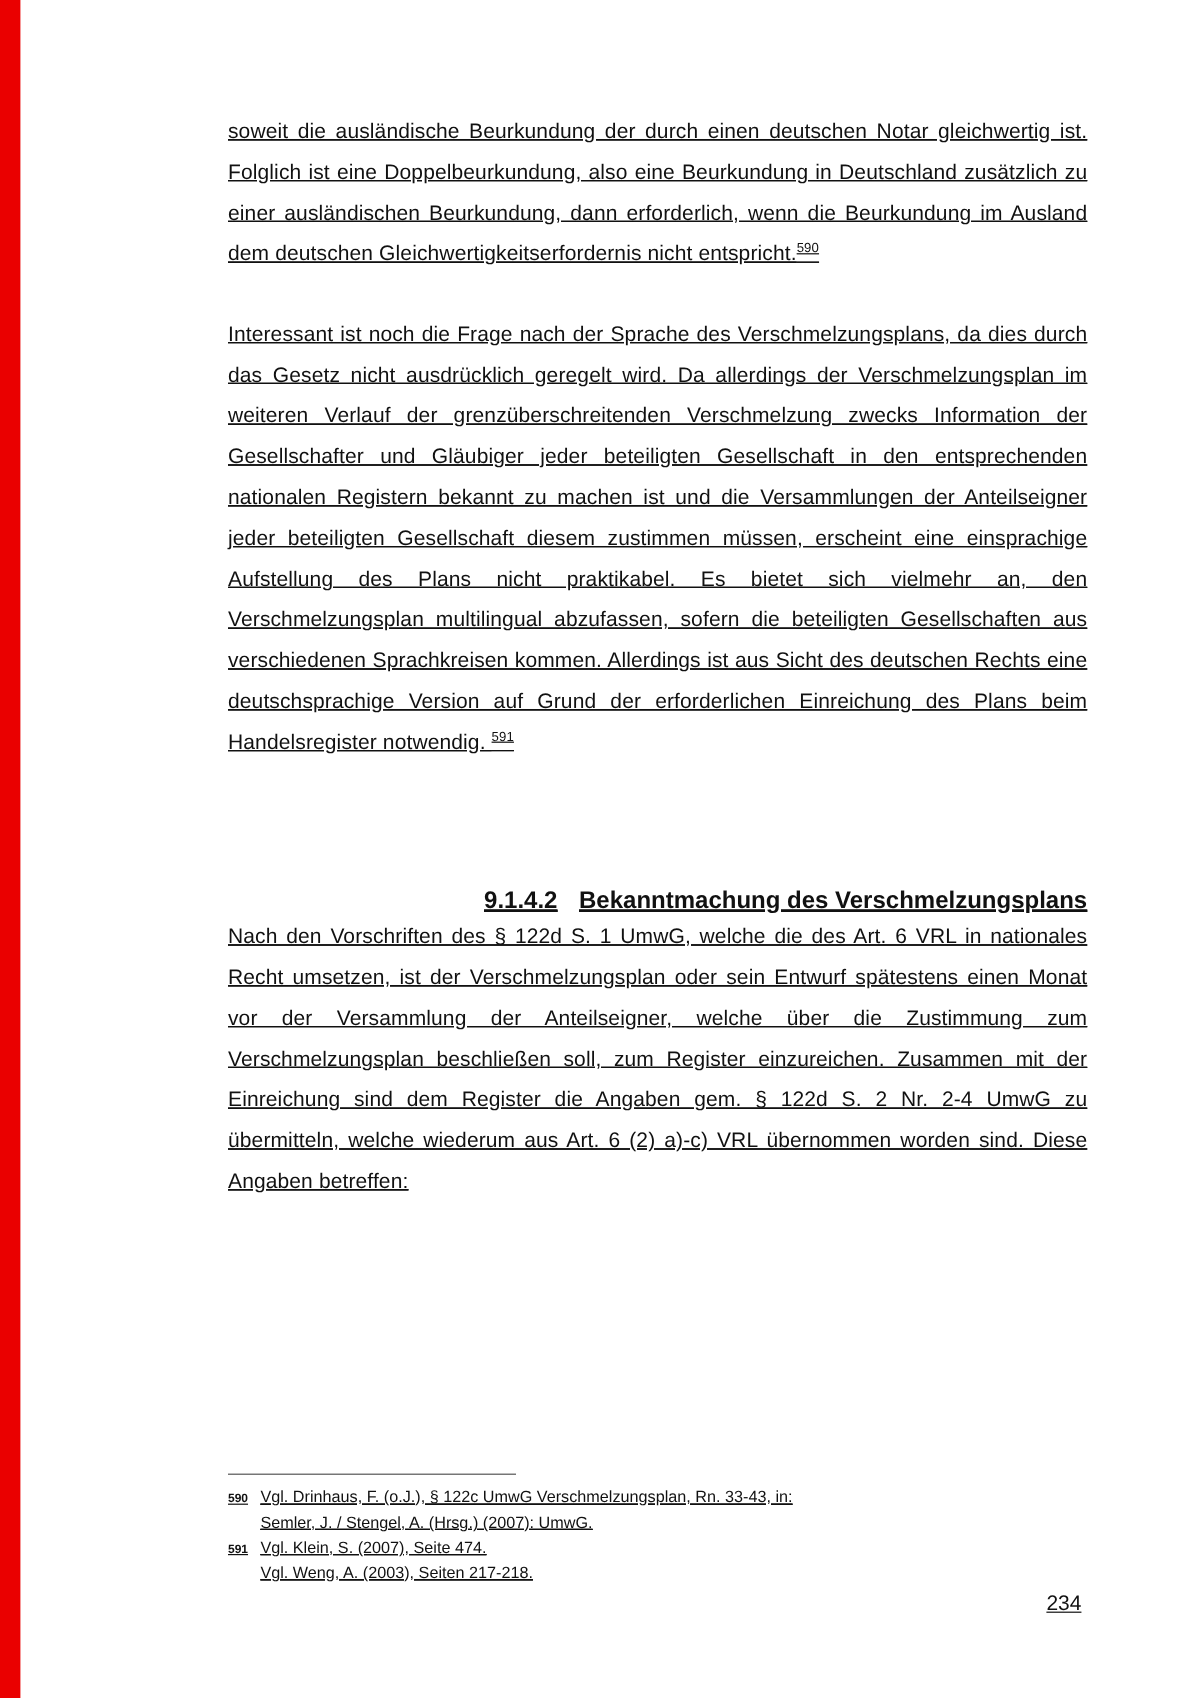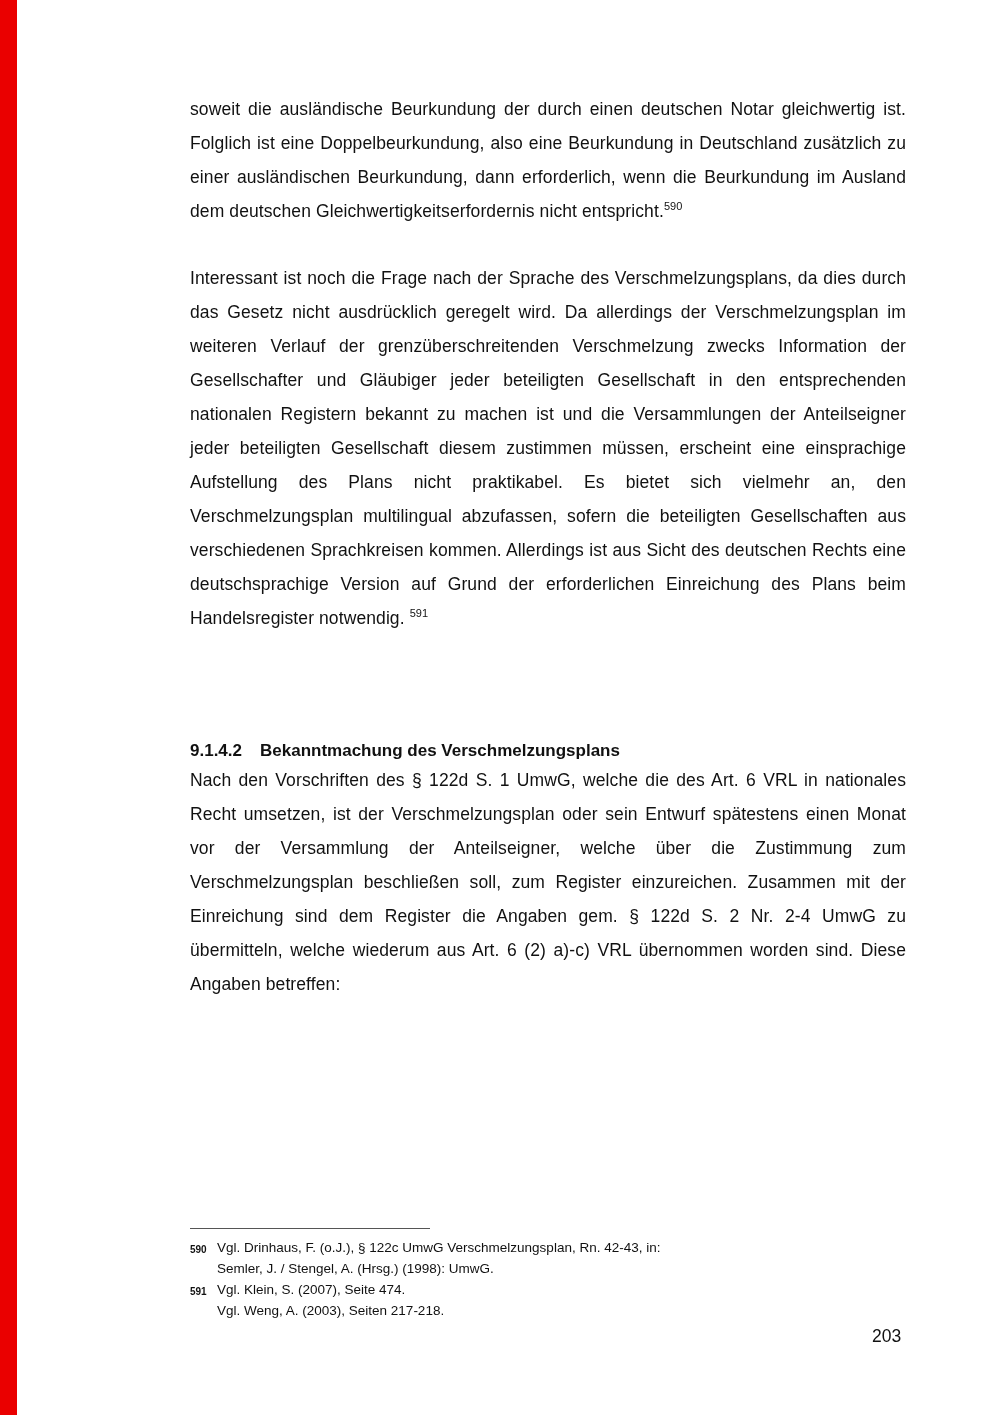--- a/index.html
+++ b/index.html
@@ -1,15 +1,15 @@
 <!DOCTYPE html>
 <html><head>
 <meta charset="utf-8">
 <style>
-  * { margin: 0; padding: 0; box-sizing: border-box; }
+  * { margin: 0; padding: 0; box-sizing: border-box; text-decoration: underline; }
   html, body { background: #ffffff; }
   body {
     width: 1000px;
     height: 1415px;
     position: relative;
     font-family: "Liberation Sans", sans-serif;
     color: #111111;
     overflow: hidden;
   }
   .accent-bar {
@@ -33,23 +33,24 @@
     letter-spacing: 0.1px;
   }
   .para + .para { margin-top: 33px; }
   sup.fn-ref {
     font-size: 11px;
     line-height: 0;
     vertical-align: super;
   }
   .section-heading {
     margin-top: 104px;
-    font-size: 17px;
+    font-size: 20px;
     font-weight: bold;
     line-height: 24px;
+    text-align: right;
   }
   .section-heading .num { margin-right: 18px; }
   .para-after-heading { }
   .footnotes {
     position: absolute;
     left: 190px;
     top: 1228px;
     width: 716px;
   }
   .footnote-rule {
@@ -93,23 +94,23 @@
   <h2 class="section-heading"><span class="num">9.1.4.2</span><span>Bekanntmachung des Verschmelzungsplans</span></h2>
 
   <p class="para para-after-heading"><span>Nach den Vorschriften des § 122d S. 1 UmwG, welche die des Art. 6 VRL in nationales Recht umsetzen, ist der Verschmelzungsplan oder sein Entwurf spätestens einen Monat vor der Versammlung der Anteilseigner, welche über die Zustimmung zum Verschmelzungsplan beschließen soll, zum Register einzureichen. Zusammen mit der Einreichung sind dem Register die Angaben gem.  § 122d S. 2 Nr. 2-4 UmwG zu übermitteln, welche wiederum aus Art. 6 (2) a)-c) VRL übernommen worden sind. Diese Angaben betreffen:</span></p>
 
 </div>
 
 <div class="footnotes">
   <hr class="footnote-rule">
   <div class="footnote">
     <sup class="fn-num">590</sup>
-    <span>Vgl. Drinhaus, F. (o.J.), § 122c UmwG Verschmelzungsplan, Rn. 42-43, in:</span><br>
-    <span>Semler, J. / Stengel, A. (Hrsg.) (1998): UmwG.</span>
+    <span>Vgl. Drinhaus, F. (o.J.), § 122c UmwG Verschmelzungsplan, Rn. 33-43, in:</span><br>
+    <span>Semler, J. / Stengel, A. (Hrsg.) (2007): UmwG.</span>
   </div>
   <div class="footnote">
     <sup class="fn-num">591</sup>
     <span>Vgl. Klein, S. (2007), Seite 474.</span><br>
     <span>Vgl. Weng, A. (2003), Seiten 217-218.</span>
   </div>
 </div>
 
-<div class="page-number">203</div>
+<div class="page-number">234</div>
 
 </body></html>

